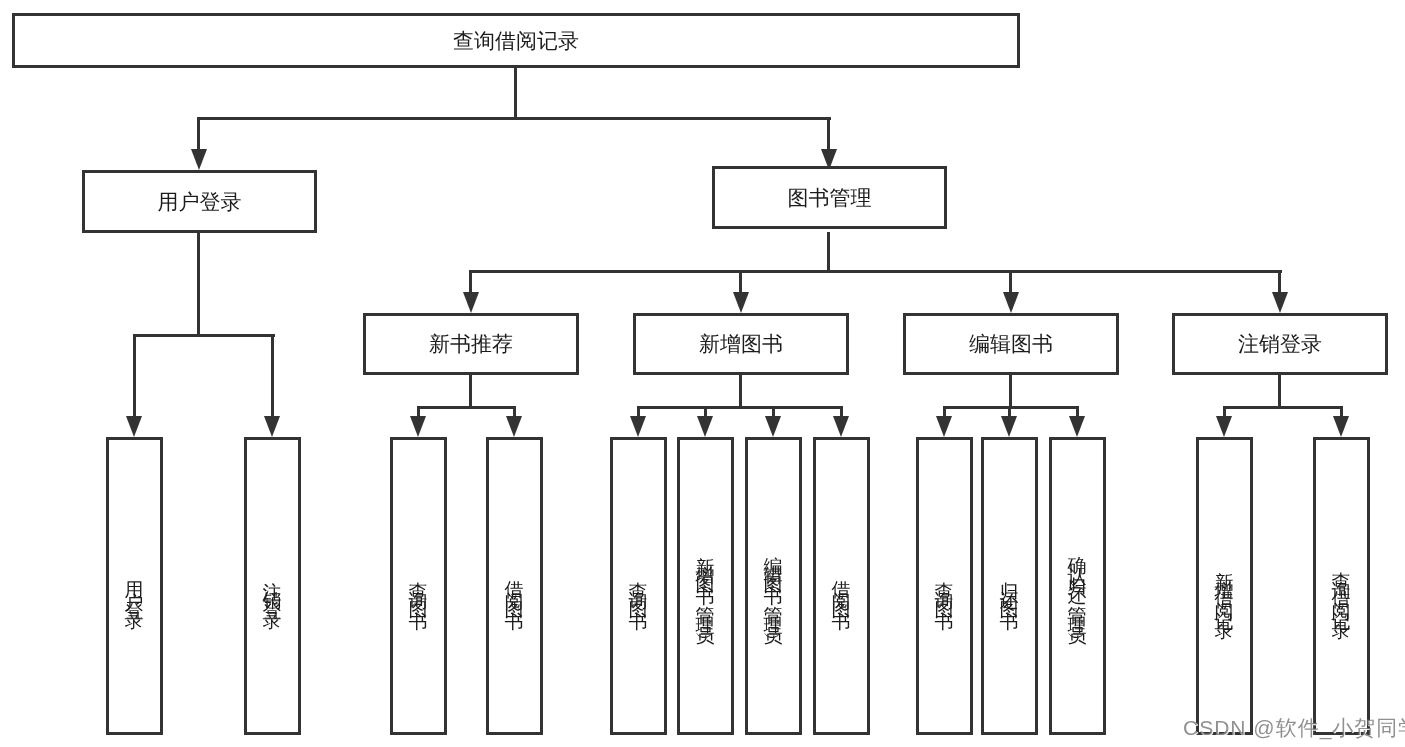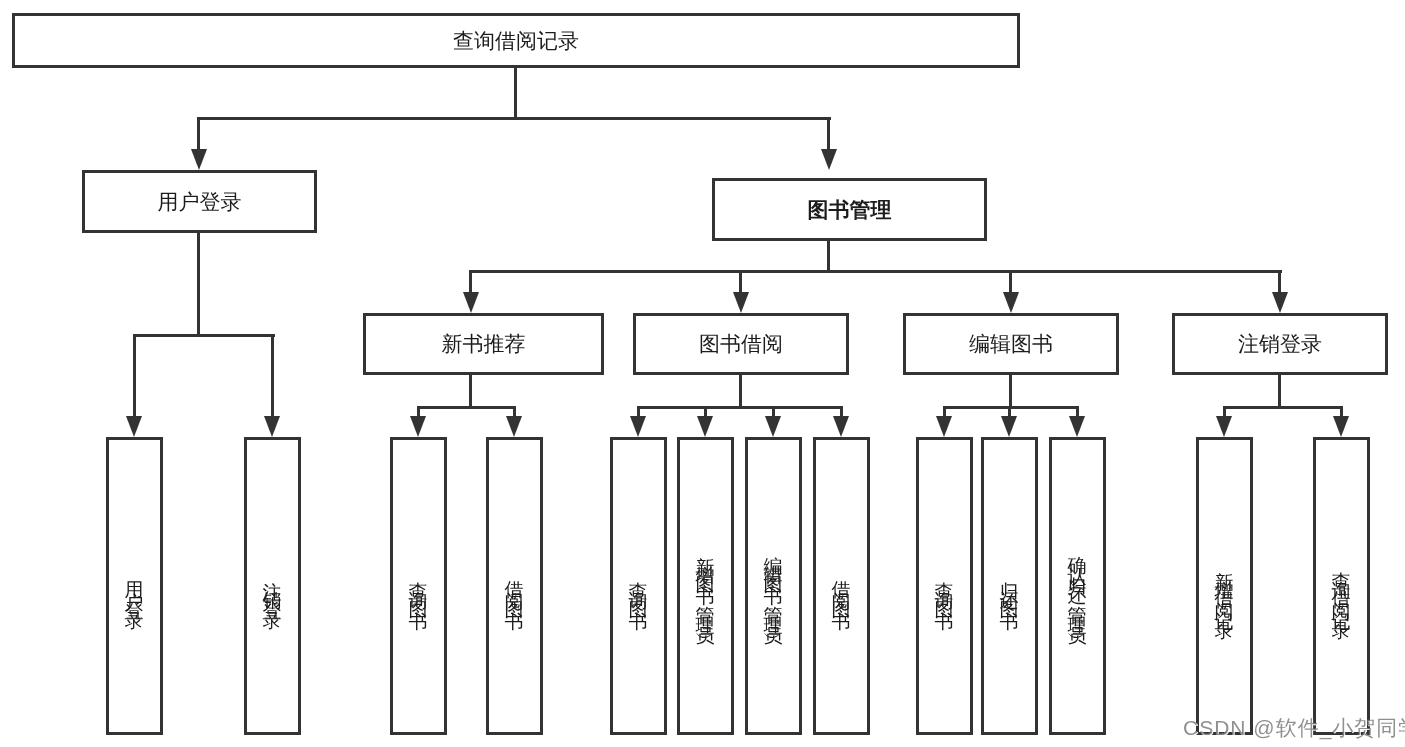--- a/index.html
+++ b/index.html
@@ -86,21 +86,21 @@
     <div class="hline" style="left:197px; top:117px; width:634px;"></div>
     <div class="vline" style="left:197px; top:117px; height:33px;"></div>
     <div class="arr" style="left:191px; top:149px;"></div>
     <div class="vline" style="left:827px; top:117px; height:33px;"></div>
     <div class="arr" style="left:821px; top:149px;"></div>
   </div>
 
   <div class="hbox" style="left:82px; top:170px; width:235px; height:63px;">
     <span class="lbl">用户登录</span>
   </div>
-  <div class="hbox" style="left:712px; top:178px; width:275px; height:63px;font-weight:bold;">
+  <div class="hbox" style="left:712px; top:166px; width:235px; height:63px;">
     <span class="lbl">图书管理</span>
   </div>
 
   <div>
     <div class="vline" style="left:197px; top:233px; height:104px;"></div>
     <div class="hline" style="left:133px; top:334px; width:142px;"></div>
     <div class="vline" style="left:133px; top:334px; height:82px;"></div>
     <div class="arr" style="left:126px; top:416px;"></div>
     <div class="vline" style="left:271px; top:334px; height:82px;"></div>
     <div class="arr" style="left:264px; top:416px;"></div>
@@ -112,25 +112,25 @@
     <div class="vline" style="left:469px;  top:270px; height:22px;"></div>
     <div class="arr" style="left:463px;  top:292px;"></div>
     <div class="vline" style="left:739px;  top:270px; height:22px;"></div>
     <div class="arr" style="left:733px;  top:292px;"></div>
     <div class="vline" style="left:1009px; top:270px; height:22px;"></div>
     <div class="arr" style="left:1003px; top:292px;"></div>
     <div class="vline" style="left:1278px; top:270px; height:22px;"></div>
     <div class="arr" style="left:1272px; top:292px;"></div>
   </div>
 
-  <div class="hbox" style="left:363px; top:313px; width:241px; height:62px;">
+  <div class="hbox" style="left:363px; top:313px; width:216px; height:62px;">
     <span class="lbl">新书推荐</span>
   </div>
   <div class="hbox" style="left:633px; top:313px; width:216px; height:62px;">
-    <span class="lbl">图书借阅</span>
+    <span class="lbl">新增图书</span>
   </div>
   <div class="hbox" style="left:903px; top:313px; width:216px; height:62px;">
     <span class="lbl">编辑图书</span>
   </div>
   <div class="hbox" style="left:1172px; top:313px; width:216px; height:62px;">
     <span class="lbl">注销登录</span>
   </div>
 
   <div>
     <div class="vline" style="left:469px; top:375px; height:34px;"></div>

